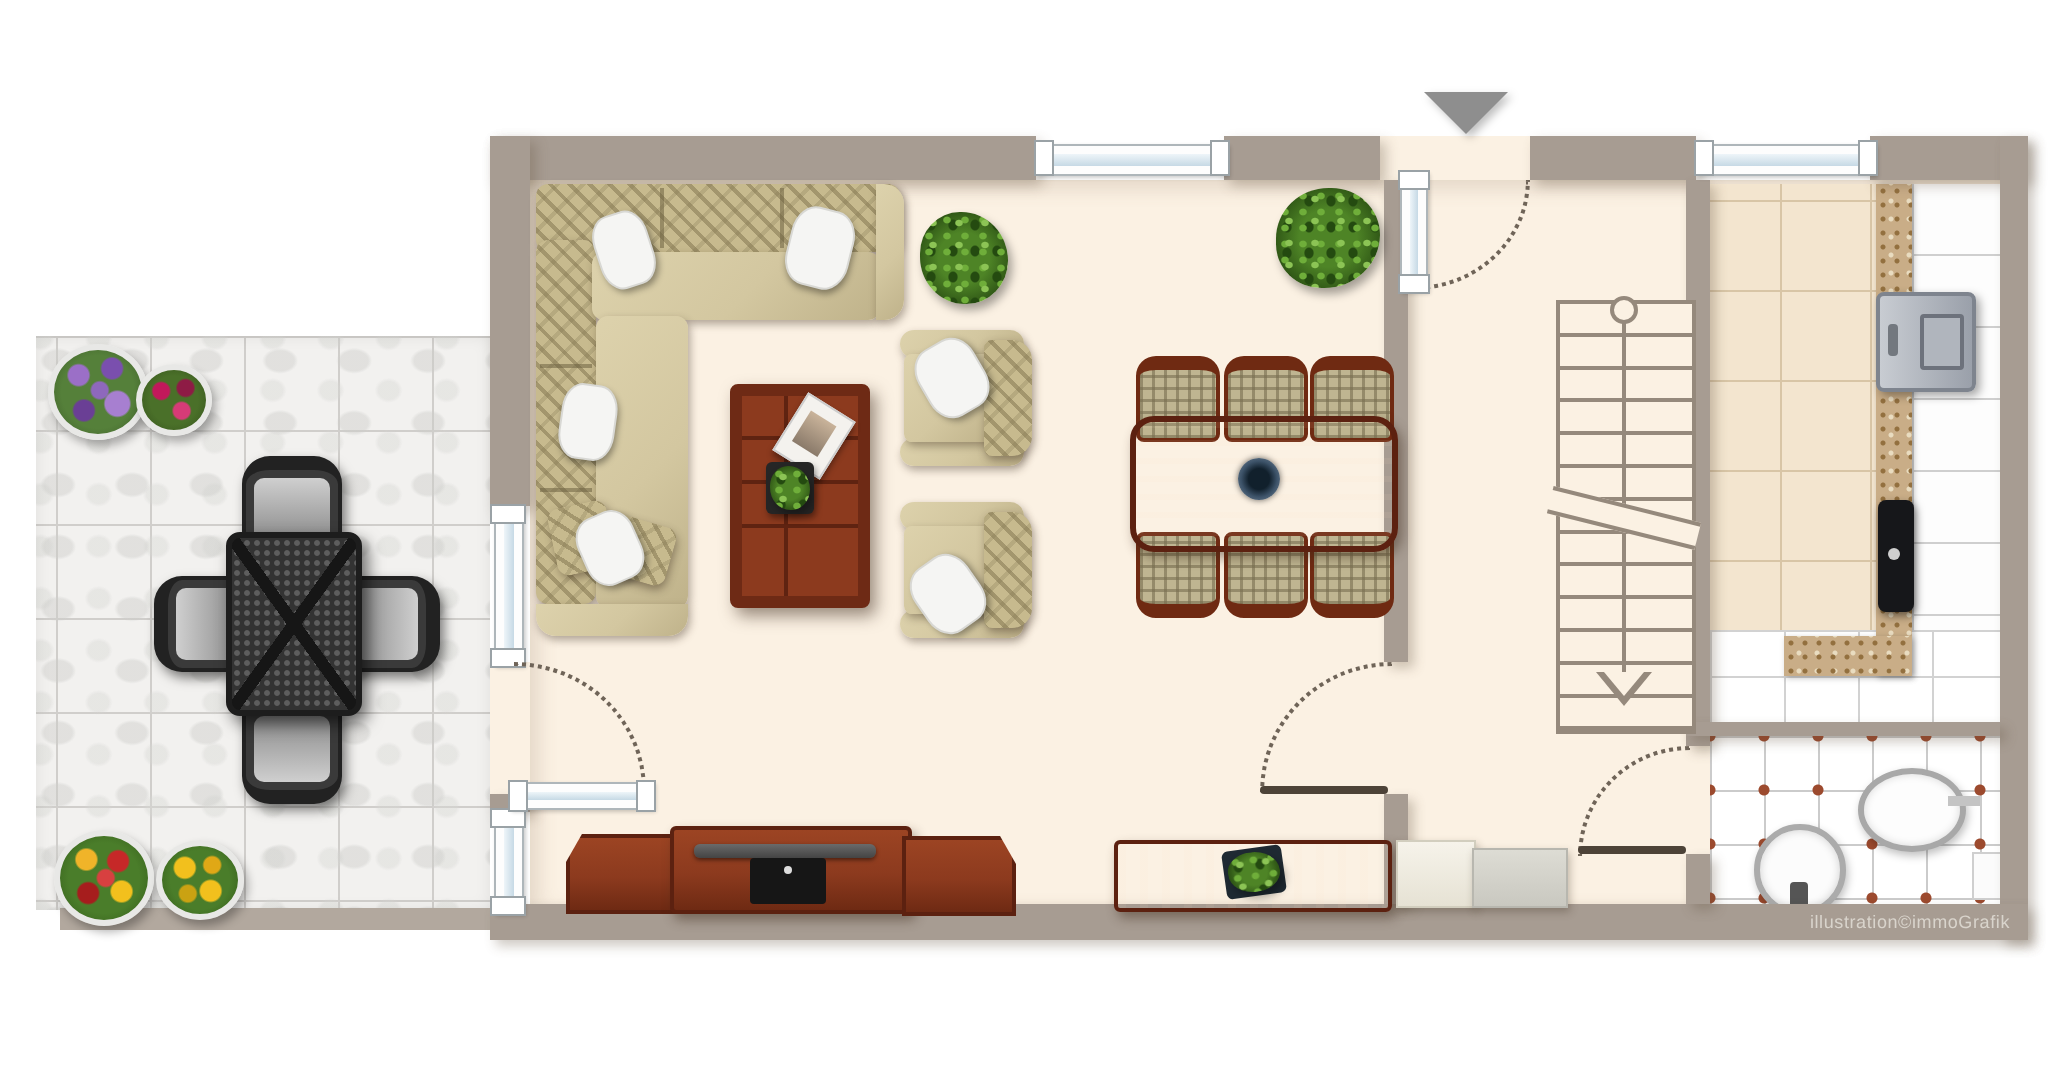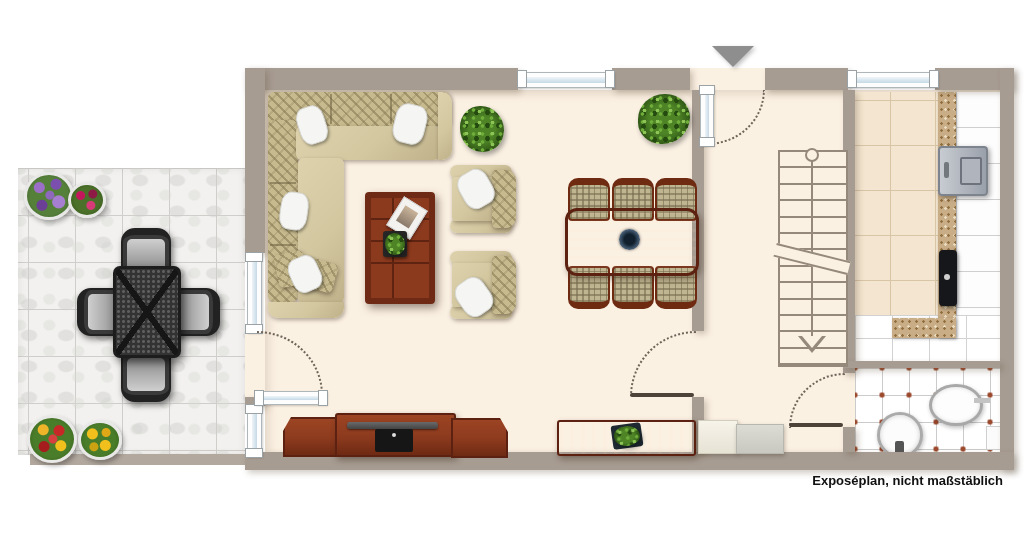--- a/index.html
+++ b/index.html
@@ -264,15 +264,15 @@
   </div>
 
   <div class="abs wood" style="left:557px;top:420px;width:135px;height:32px;background-image:repeating-linear-gradient(90deg,rgba(255,220,190,.07) 0 4px,transparent 4px 11px);"></div>
   <div class="abs" style="left:612px;top:424px;width:30px;height:24px;background:#1f2a33;border-radius:3px;transform:rotate(-8deg);">
       <div class="plant" style="position:absolute;inset:2px;"></div>
     </div>
 
   <div class="abs" style="left:698px;top:420px;width:38px;height:32px;background:linear-gradient(180deg,#f6f3ea,#e6e2d4);border:1px solid #d2cebe;box-shadow:1px 2px 4px rgba(60,45,30,.3);"></div>
   <div class="abs" style="left:736px;top:424px;width:46px;height:28px;background:linear-gradient(180deg,#dddcd4,#c9c8c0);border:1px solid #b8b7af;box-shadow:1px 2px 4px rgba(60,45,30,.3);"></div>
 
-  <div class="abs txt-disc" style="left:700px;top:473px;width:303px;">Exposéplan, nicht maßstäblich</div>
+  <div class="abs txt-credit" style="left:700px;top:456px;width:305px;">illustration©immoGrafik</div>
 
 </div>
 
 </body></html>

